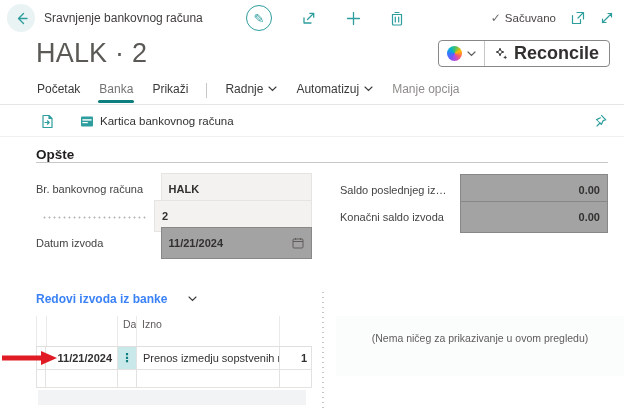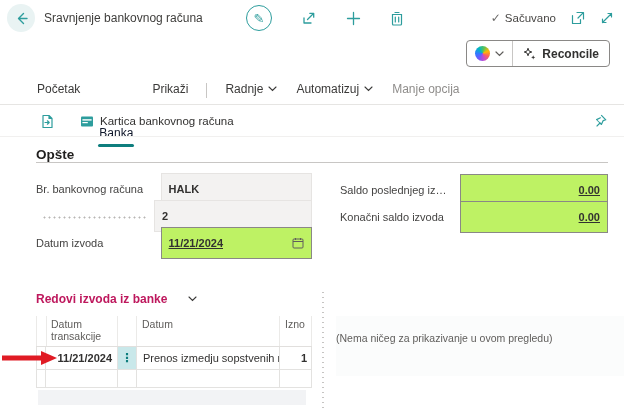--- a/index.html
+++ b/index.html
@@ -22,28 +22,28 @@
   .saved .chk { color:#6b6a68; font-size:12px; }
 
   
   .page-title { position:absolute; left:36px; top:38px; font-size:27px; font-weight:400;
     color:#5b5955; letter-spacing:.2px; }
   .reconcile-group { position:absolute; right:14px; top:40px; height:27px; display:flex;
     border:1px solid #8a8886; border-radius:4px; background:#fff; overflow:hidden; }
   .copilot-seg { display:flex; align-items:center; gap:5px; padding:0 8px; border-right:1px solid #c8c6c4; cursor:pointer; }
   .copilot-logo { width:15px; height:15px; border-radius:50%;
     background:conic-gradient(from 220deg,#6b5bff,#2f7cff,#00b7c3,#57c15a,#ffb900,#ff5f5f,#c04bd2,#6b5bff); }
-  .reconcile-seg { display:flex; align-items:center; gap:6px; padding:0 10px; font-size:12px;
+  .reconcile-seg { display:flex; align-items:center; gap:6px; padding:0 10px; font-size:18px;
     font-weight:700; color:#323130; cursor:pointer; }
 
   
   .tabbar { position:absolute; top:80px; left:0; right:0; height:25px; border-bottom:1px solid #e6e5e3;
     display:flex; align-items:flex-start; padding-left:36px; gap:17px; font-size:12px; color:#3b3a39; }
   .tab { padding:2px 1px 6px; cursor:pointer; position:relative; white-space:nowrap; }
-  .tab.active { color:#0f172a; font-weight:400;margin-top:44px; }
+  .tab.active { color:#737373; font-weight:400; }
   .tab.active::after { content:""; position:absolute; left:0; right:0; bottom:-1px; height:3px;
     background:#0e7e7e; border-radius:2px; }
   .tab-divider { width:1px; height:15px; background:#c8c6c4; margin-top:3px; }
   .tab-drop { display:flex; align-items:center; gap:5px; }
   .tab-more { color:#8f8d8b; }
 
   
   .actionbar { position:absolute; top:106px; left:0; right:0; height:31px; border-bottom:1px solid #f1f0ef;
     display:flex; align-items:center; padding-left:40px; gap:26px; }
   .action { display:flex; align-items:center; gap:6px; font-size:11.5px; color:#323130; cursor:pointer; }
@@ -53,28 +53,28 @@
   .section-title { position:absolute; left:36px; top:147px; width:572px; font-size:13.5px;
     font-weight:700; color:#201f1e; border-bottom:1px solid #c8c6c4; }
   .field { position:absolute; height:17px; display:flex; align-items:center; }
   .field .lbl { font-size:11px; color:#444342; white-space:nowrap; overflow:hidden; text-overflow:ellipsis; }
   .field .leader { flex:1; height:3px; margin:4px 6px 0 6px;
     background-image:radial-gradient(circle,#b8b6b4 0.9px,transparent 1.1px); background-size:5px 3px;
     background-repeat:repeat-x; background-position:left center; }
   .ctrl { height:32px; display:flex; align-items:center; font-size:11px; font-weight:700;
     color:#323130; padding:0 7px; }
   .ctrl.ro { background:#f3f2f1; border:1px solid #e6e4e2; }
-  .ctrl.edit { background:#bef264; border:1px solid #8a8886; cursor:text;text-decoration:underline; }
+  .ctrl.edit { background:#a3a3a3; border:1px solid #8a8886; cursor:text; }
   .ctrl.num { justify-content:flex-end; }
   .f-l { left:36px; width:276px; } .f-l .lbl { width:118px; } .f-l .ctrl { width:158px; }
   .f-r { left:340px; width:268px; } .f-r .lbl { width:112px; } .f-r .ctrl { width:153px; }
   .date-ctrl { justify-content:space-between; }
 
   
-  .pane-title { position:absolute; top:292px; font-size:12px; font-weight:700; color:#be185d;
+  .pane-title { position:absolute; top:292px; font-size:12px; font-weight:700; color:#3b82f6;
     display:flex; align-items:center; gap:21px; cursor:pointer; }
   .v-dots { position:absolute; left:322px; top:290px; width:2px; height:118px;
     background-image:radial-gradient(circle,#c6c4c2 0.9px,transparent 1.1px); background-size:2px 5px; background-repeat:repeat-y; }
 
   .ltable { position:absolute; left:36px; top:316px; width:276px; font-size:10.5px; }
   .lgrid { display:grid; grid-template-columns:10px 72px 19px 143px 32px; }
   .lhdr { height:31px; border-bottom:1px solid #e1dfdd; color:#5f5d5b; }
   .lhdr > div { border-right:1px solid #ebeae8; padding:2px 4px 0 5px; line-height:1.15; overflow:hidden; }
   .lhdr > div:first-child { border-left:1px solid #ebeae8; }
   .lrow { height:23px; border-bottom:1px solid #e3e2e0; }
@@ -85,21 +85,21 @@
   .cell-menu { justify-content:center; background:#c9e8ea; color:#0e7e7e; font-weight:700; font-size:12px; cursor:pointer; }
   .cell-desc { padding-left:6px; font-size:11px; color:#323130; text-overflow:ellipsis; }
   .cell-amt { justify-content:flex-end; padding-right:4px; font-size:11px; font-weight:700; color:#323130; }
   .lfooter { position:absolute; left:2px; top:74px; width:268px; height:15px; background:#f2f3f5; }
 
   .rtable { position:absolute; left:336px; top:316px; width:288px; font-size:10.5px; }
   .rgrid { display:grid; grid-template-columns:72px 60px 56px 62px 38px; }
   .rhdr { height:31px; border-bottom:1px solid #e1dfdd; color:#5f5d5b; }
   .rhdr > div { padding:2px 3px 0 6px; line-height:1.15; overflow:hidden; }
   .rhdr .right { text-align:right; padding-right:8px; }
-  .rbody { height:60px; background:#fbfcfc; display:flex; justify-content:flex-start; padding-top:16px; }
+  .rbody { height:60px; background:#fbfcfc; display:flex; justify-content:center; padding-top:16px; }
   .empty-msg { font-size:10.5px; color:#5f5d5b; }
 
   .red-arrow { position:absolute; left:0; top:347px; pointer-events:none; }
 </style>
 </head>
 <body>
 
 <div id="app">
 
   <div class="topbar">
@@ -154,20 +154,21 @@
       <div class="top-ic">
         <span>
           <svg width="14" height="14" viewBox="0 0 14 14">
               <path d="M2.5 11.5 L11.5 2.5 M8 2.5 h3.5 v3.5 M6 11.5 H2.5 V8" fill="none" stroke="#2d9d9d" stroke-width="1.2" stroke-linecap="round" stroke-linejoin="round"></path>
             </svg>
         </span>
       </div>
     </div>
   </div>
 
+  <div class="page-title">HALK · 2</div>
   <div class="reconcile-group">
     <div class="copilot-seg">
       <span class="copilot-logo"></span>
       <span>
         <svg width="9" height="6" viewBox="0 0 9 6">
             <path d="M1 1 L4.5 4.5 L8 1" fill="none" stroke="#605e5c" stroke-width="1.2" stroke-linecap="round"></path>
           </svg>
       </span>
     </div>
     <div class="reconcile-seg">
@@ -276,21 +277,20 @@
           <path d="M1 1 L4.5 4.5 L8 1" fill="none" stroke="#3b3a39" stroke-width="1.1" stroke-linecap="round"></path>
         </svg>
     </span>
   </div>
 
   <div class="v-dots"></div>
 
   <div class="ltable">
     <div class="lgrid lhdr">
       <div></div>
-      <div>Datum transakcije</div>
       <div></div>
       <div>Datum</div>
       <div>Izno</div>
     </div>
     <div class="lgrid lrow">
       <div></div>
       <div class="cell-date">11/21/2024</div>
       <div class="cell-menu">⋮</div>
       <div class="cell-desc">Prenos izmedju sopstvenih rac...</div>
       <div class="cell-amt">1</div>

